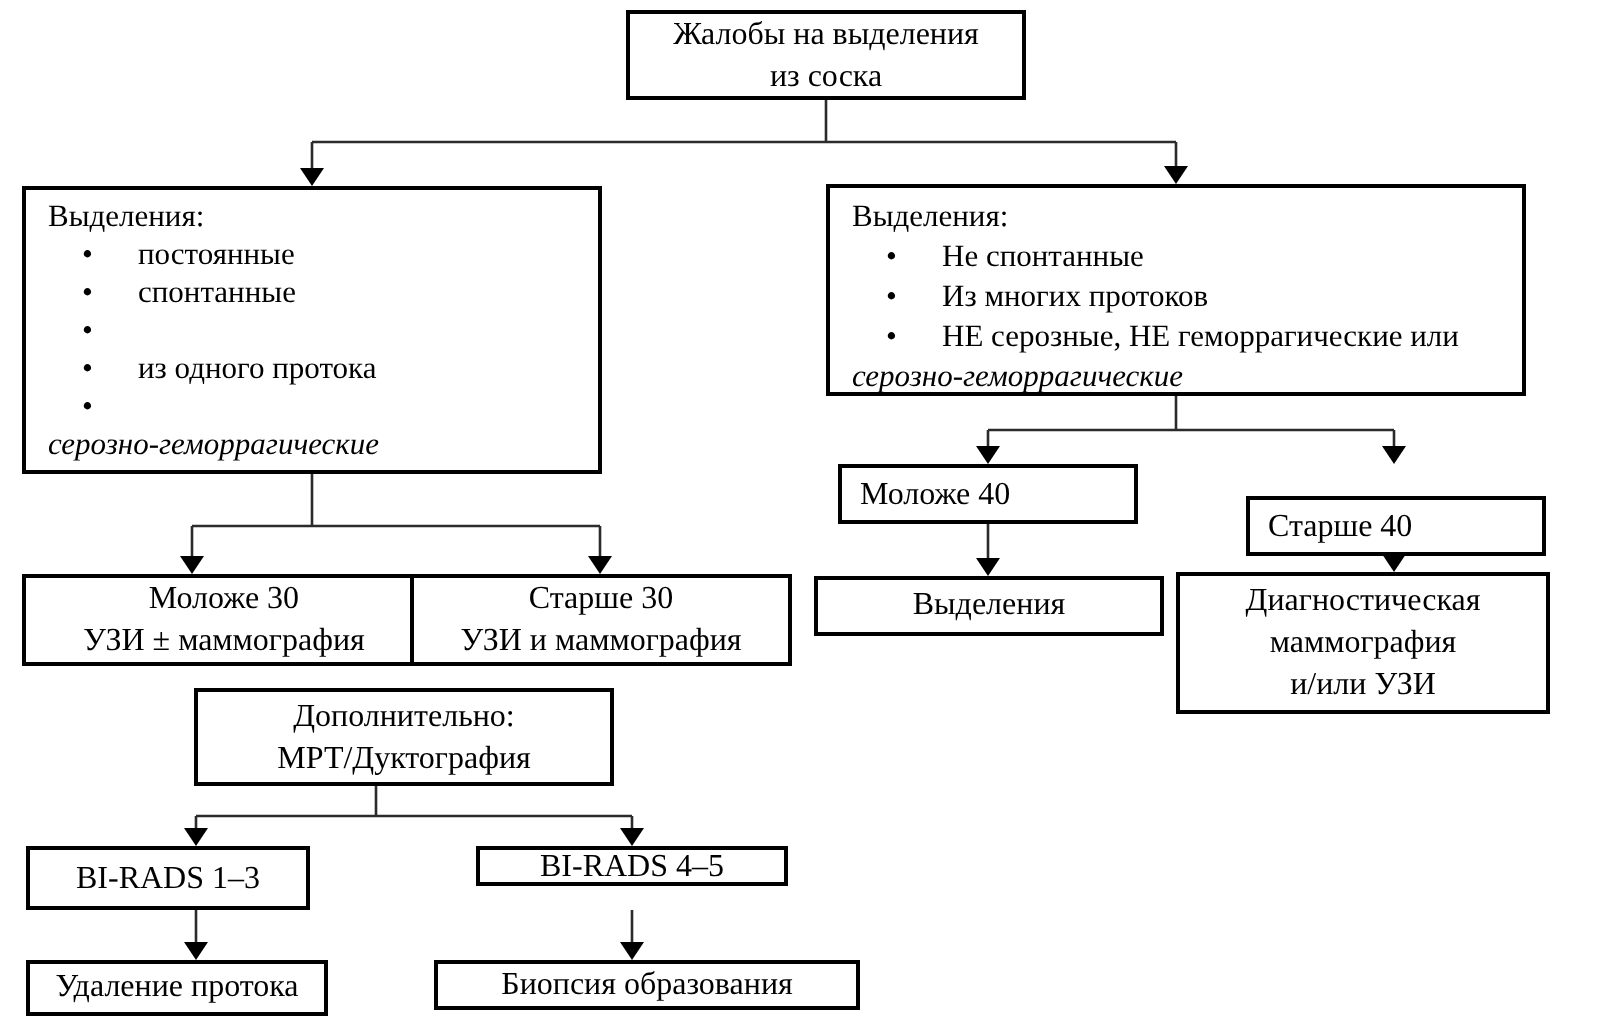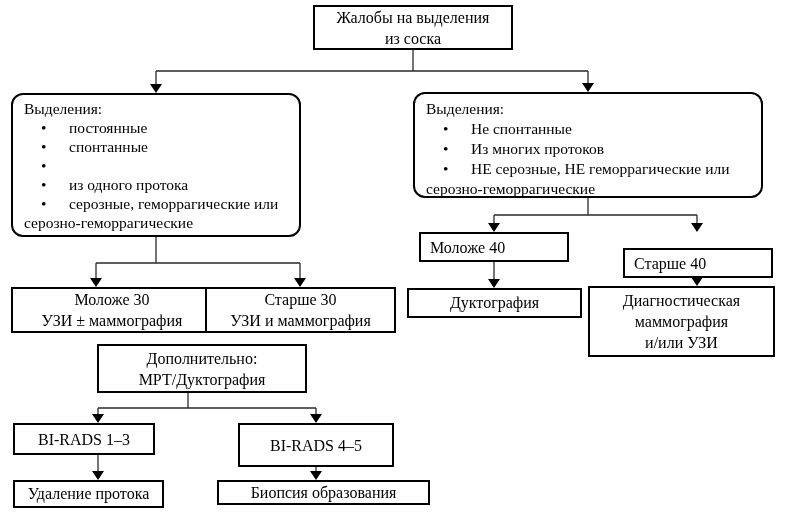--- a/index.html
+++ b/index.html
@@ -37,36 +37,35 @@
     align-items: center;
     justify-content: flex-start;
     padding-left: 9px;
     text-align: center;
   }
   .crit {
     padding: 4px 6px 0 11px;
     font-size: 15.5px;
     line-height: 19px;
     text-align: left;
-    border-radius: 12px;
   }
   #right-criteria.crit { line-height: 20px; padding-top: 5px; }
   .bullet-row { display: flex; padding-left: 17px; }
   .bullet-row .glyph { flex: 0 0 28px; width: 28px; }
-  .crit-cont { padding-left: 0; }
+  .crit-cont { padding-left: 0; font-style: italic; }
 
   
   #top-box        { left: 313px; top:   5px; width: 200px; height: 45px; }
   #left-criteria  { left:  11px; top:  93px; width: 290px; height: 144px; }
   #right-criteria { left: 413px; top:  92px; width: 350px; height: 106px; }
   #younger30      { left:  11px; top: 287px; width: 202px; height: 46px; }
   #older30        { left: 205px; top: 287px; width: 191px; height: 46px; }
   #additional     { left:  97px; top: 344px; width: 210px; height: 49px; }
   #birads13       { left:  13px; top: 423px; width: 142px; height: 32px; }
-  #birads45       { left: 238px; top: 423px; width: 156px; height: 44px; }
+  #birads45       { left: 238px; top: 423px; width: 156px; height: 20px; }
   #duct-removal   { left:  13px; top: 480px; width: 151px; height: 28px; line-height: 24px; }
   #biopsy         { left: 217px; top: 480px; width: 213px; height: 25px; line-height: 24px; }
   #younger40      { left: 419px; top: 232px; width: 150px; height: 30px; }
   #older40        { left: 623px; top: 248px; width: 150px; height: 30px; }
   #observation    { left: 407px; top: 288px; width: 175px; height: 30px; line-height: 26px; }
   #diagnostic     { left: 588px; top: 286px; width: 187px; height: 71px; align-items: center; }
 </style>
 </head>
 <body>
 
@@ -122,21 +121,20 @@
     </div>
     <div class="bullet-row">
       <span class="glyph">•</span>
     </div>
     <div class="bullet-row">
       <span class="glyph">•</span>
       <span>из одного протока</span>
     </div>
     <div class="bullet-row">
       <span class="glyph">•</span>
-      <span>серозные, геморрагические или</span>
     </div>
     <div class="crit-cont">серозно-геморрагические</div>
   </div>
 
   <div class="node crit" id="right-criteria">
     <div class="crit-title">Выделения:</div>
     <div class="bullet-row">
       <span class="glyph">•</span>
       <span>Не спонтанные</span>
     </div>
@@ -176,21 +174,21 @@
     <span class="label">Биопсия образования</span>
   </div>
 
   <div class="node leftpad" id="younger40">
     <span class="label">Моложе 40</span>
   </div>
   <div class="node leftpad" id="older40">
     <span class="label">Старше 40</span>
   </div>
   <div class="node center" id="observation">
-    <span class="label">Дуктография</span>
+    <span class="label">Выделения</span>
   </div>
   <div class="node center" id="diagnostic">
     <span class="label">Диагностическая
 маммография
 и/или УЗИ</span>
   </div>
 
 </div>
 
 </body></html>

